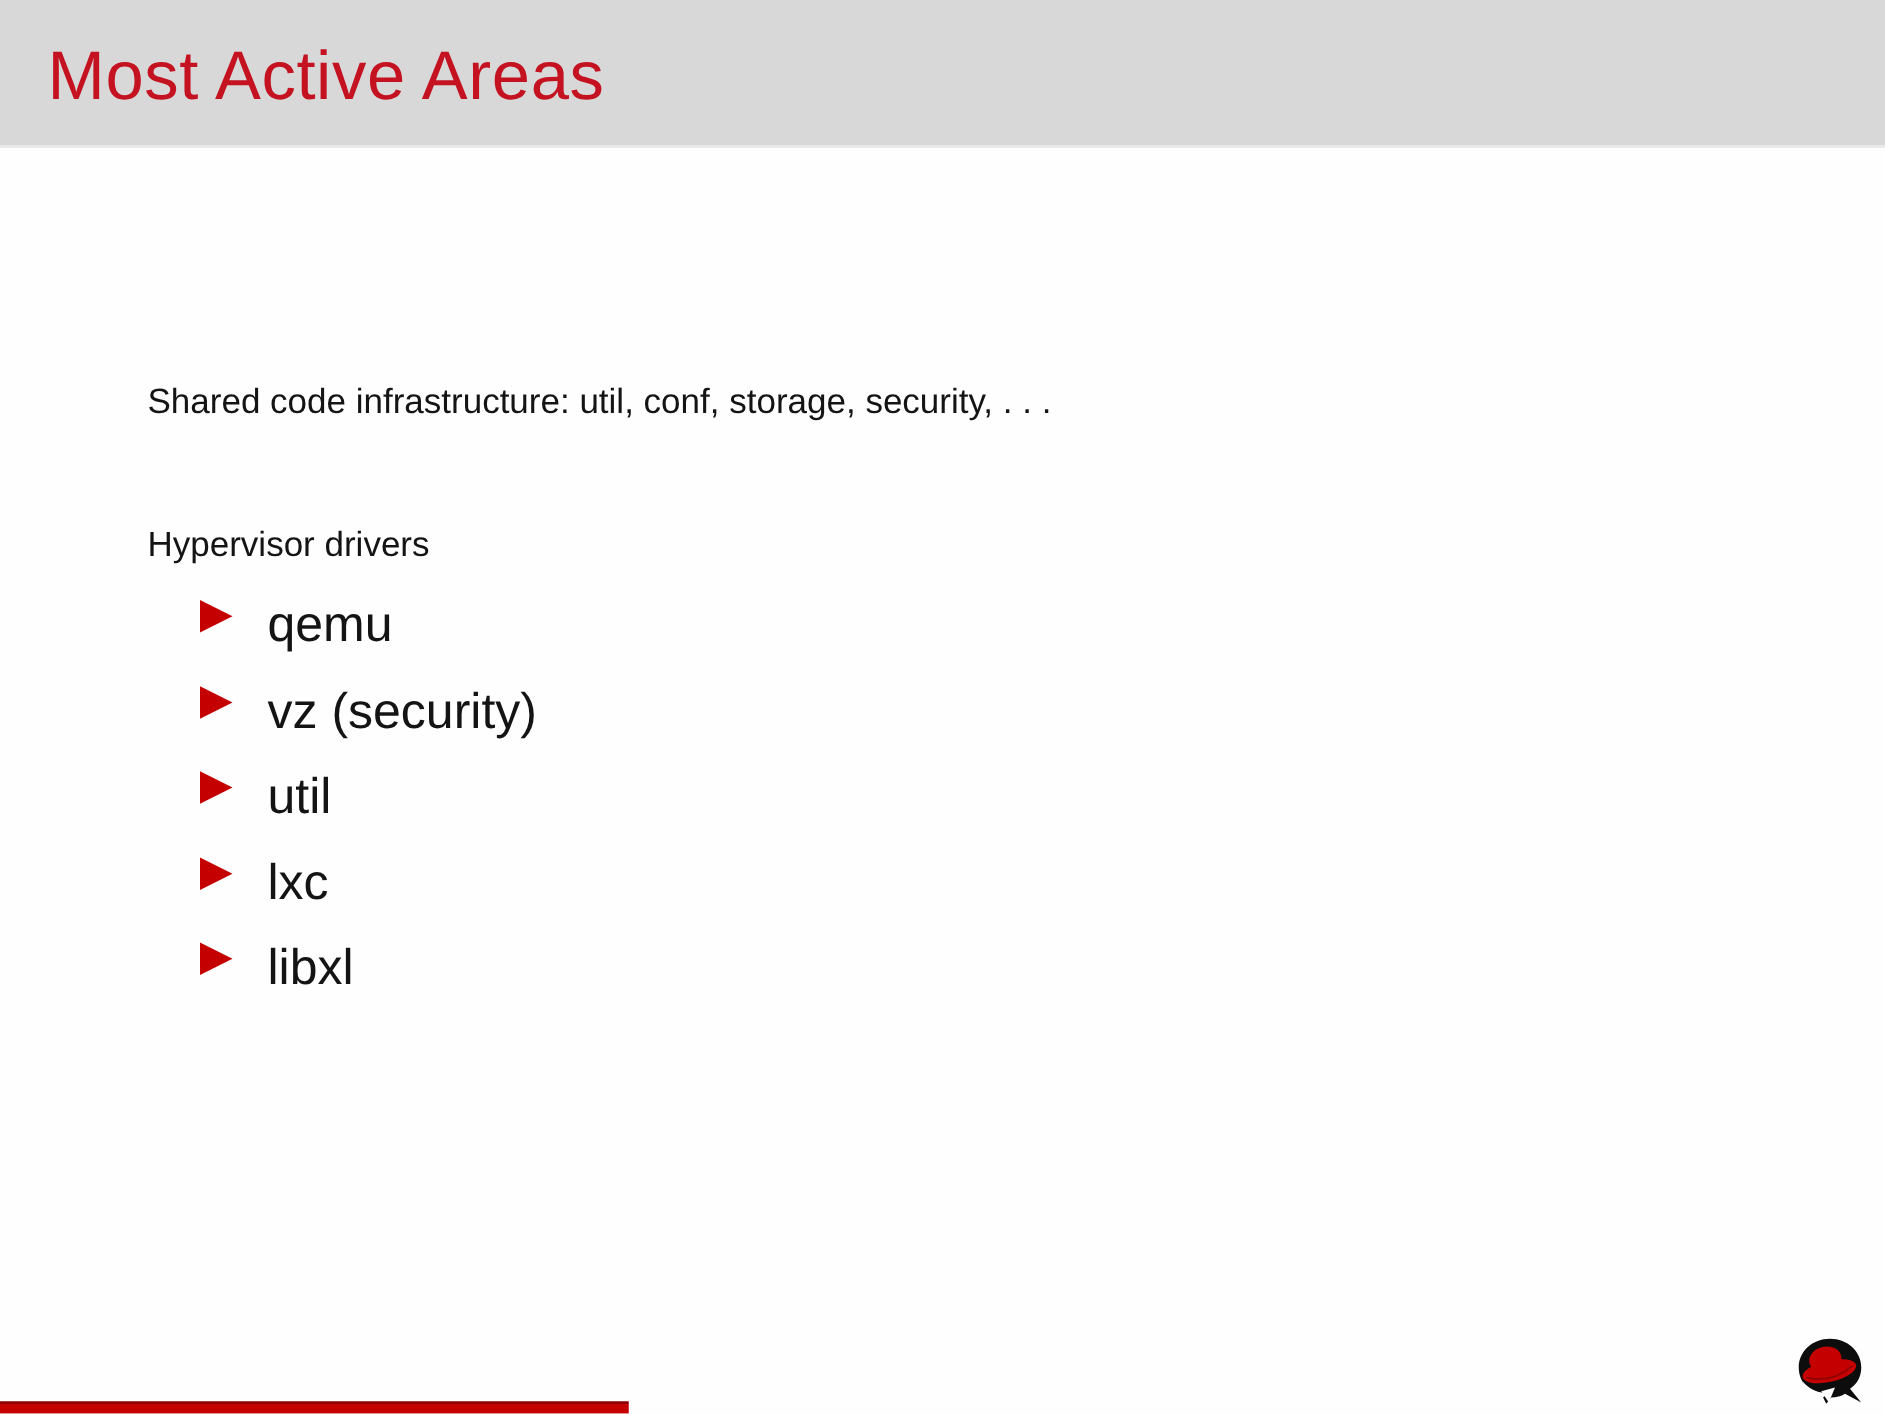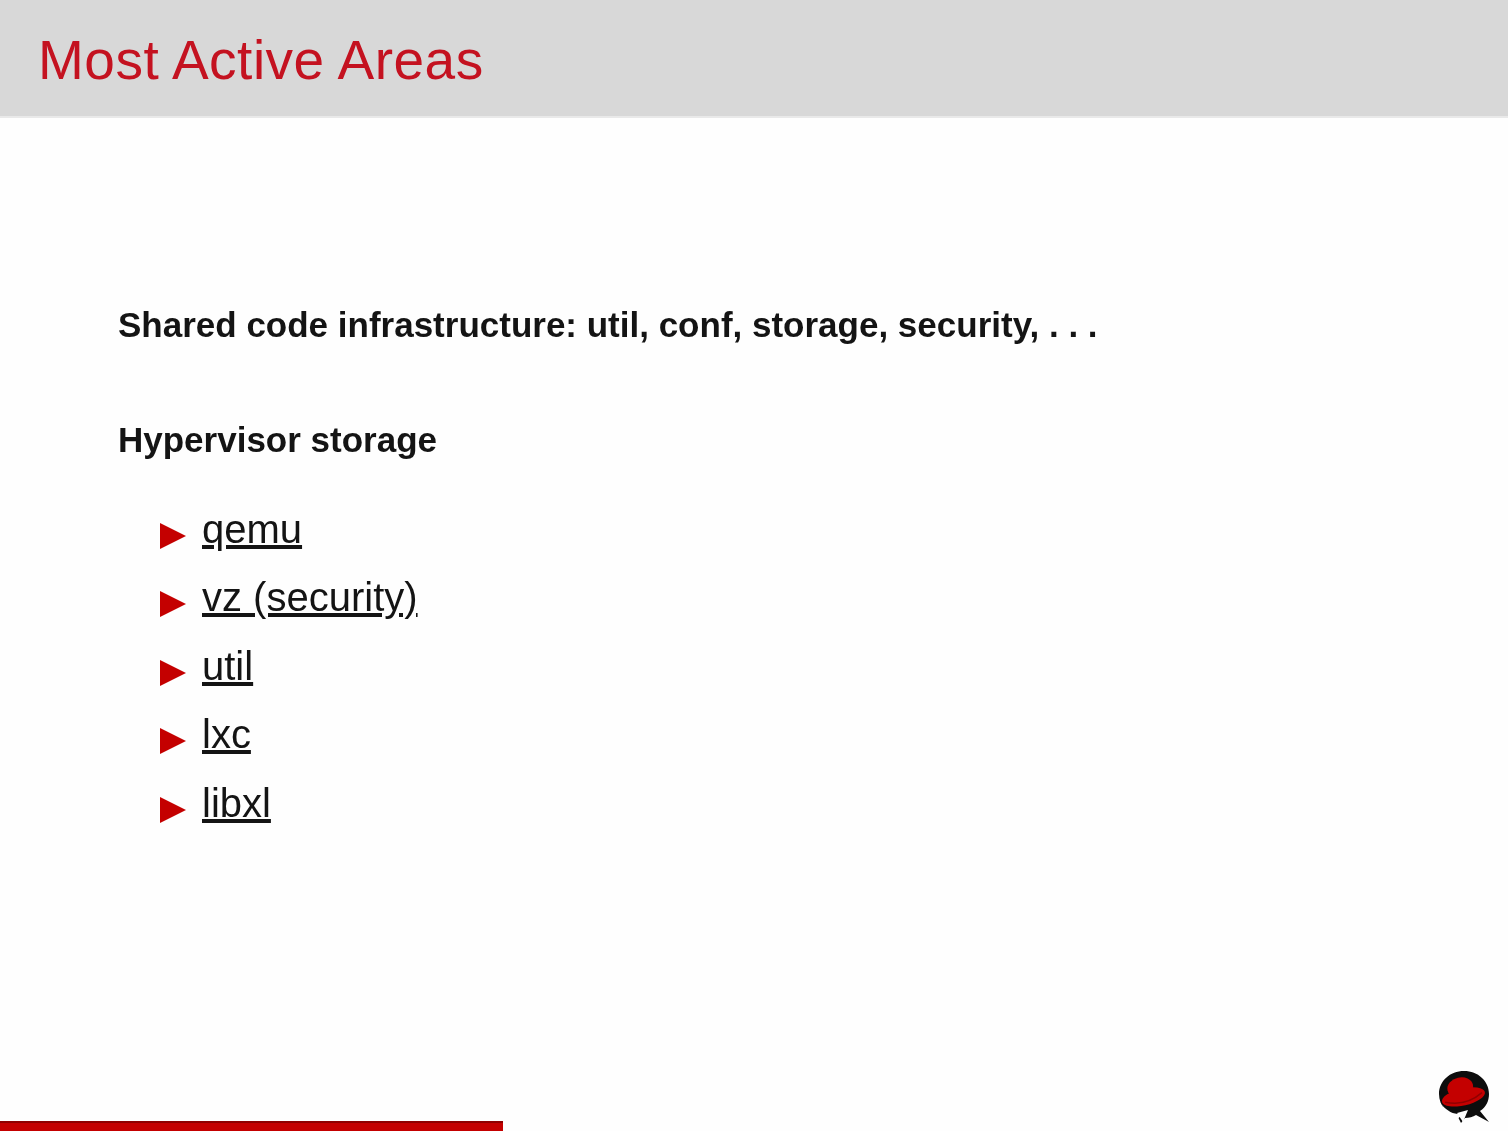--- a/index.html
+++ b/index.html
@@ -35,43 +35,42 @@
     line-height: 1;
     letter-spacing: 0.5px;
     color: #c41220;
     white-space: nowrap;
   }
   
   .body-line {
     position: absolute;
     left: 118px;
     margin: 0;
-    font-size: 35px;
-    font-weight: 700;
+    font-size: 28px;
+    font-weight: 400;
     line-height: 1.1;
     color: #141414;
     white-space: nowrap;
   }
   .intro   { top: 306px; }
   .section { top: 421px; }
 
   .bullets {
     position: absolute;
     left: 160px;
     top: 480px;
     margin: 0;
     padding: 0;
     list-style: none;
   }
   .bullet-item {
     display: flex;
-    align-items: flex-end;
+    align-items: flex-start;
     height: 68.5px;
-    gap: 16px;
-    text-decoration: underline;
+    gap: 28px;
   }
   .tri {
     flex: none;
     width: 0;
     height: 0;
     border-left: 26px solid #c40000;
     border-top: 13px solid transparent;
     border-bottom: 13px solid transparent;
   }
   .bullet-label {
@@ -101,21 +100,21 @@
 <body>
 
 <div class="slide">
 
   <div class="header">
     <h1 class="title">Most Active Areas</h1>
   </div>
 
   <p class="body-line intro">Shared code infrastructure: util, conf, storage, security, . . .</p>
 
-  <p class="body-line section">Hypervisor storage</p>
+  <p class="body-line section">Hypervisor drivers</p>
 
   <ul class="bullets">
     <li class="bullet-item">
       <span class="tri"></span>
       <span class="bullet-label">qemu</span>
     </li>
     <li class="bullet-item">
       <span class="tri"></span>
       <span class="bullet-label">vz (security)</span>
     </li>

